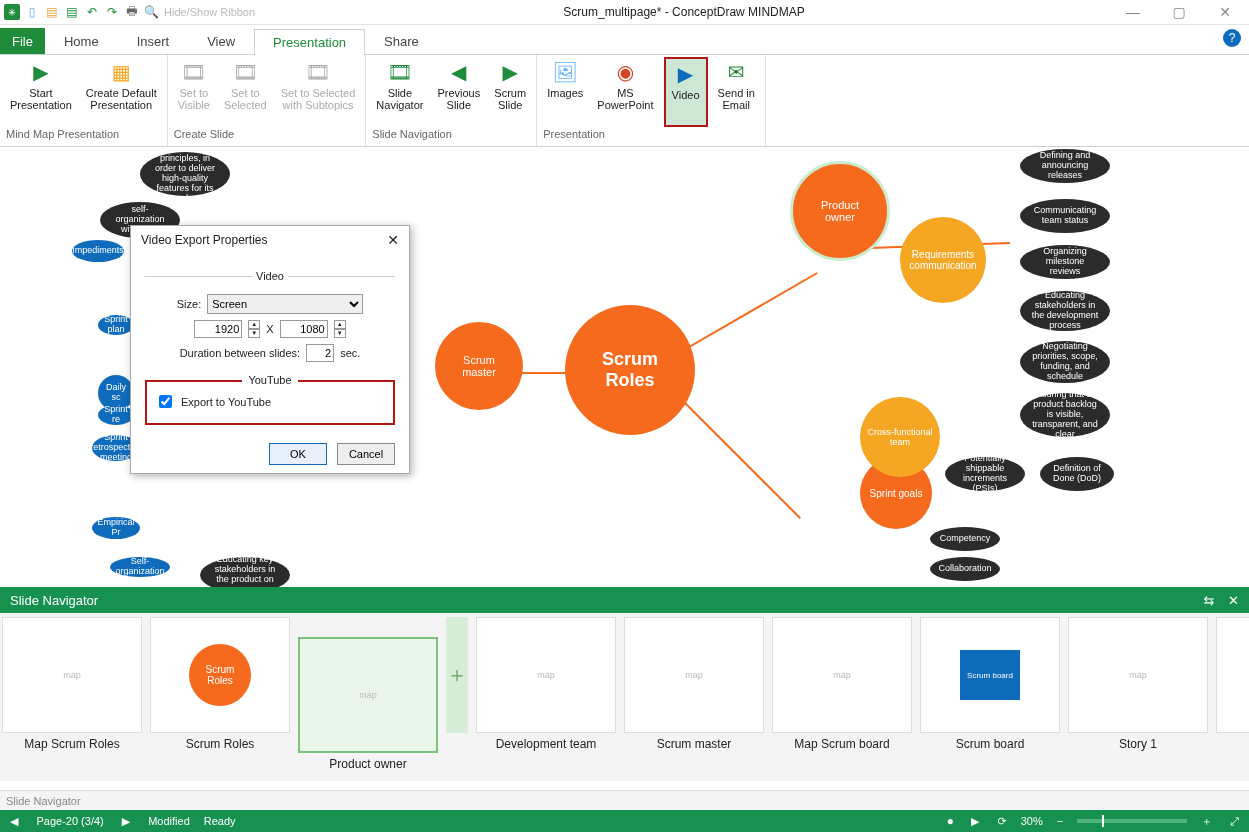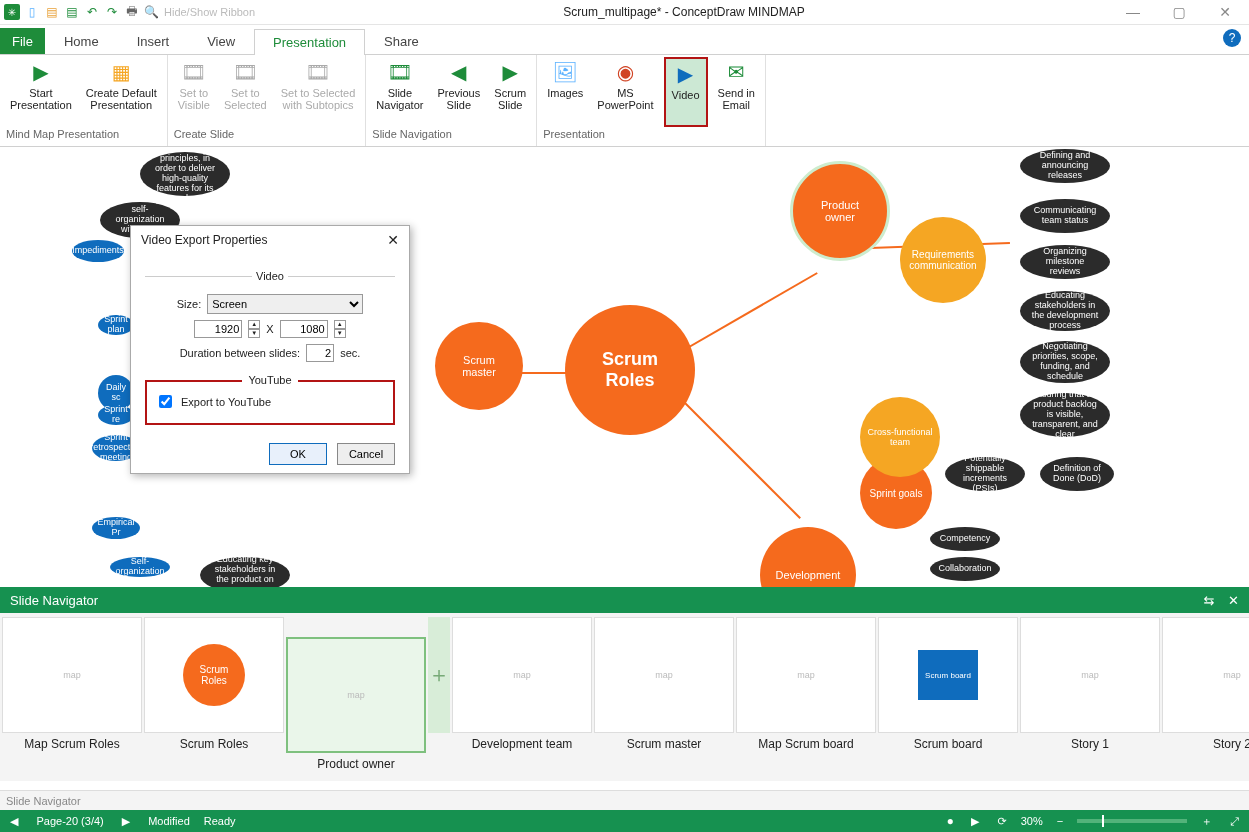--- a/index.html
+++ b/index.html
@@ -42,21 +42,21 @@
   select { width:156px; height:20px;}
   input.num { width:48px; height:18px; text-align:right; padding-right:2px;}
   .spin { display:flex; flex-direction:column; }
   .spin span{ font-size:6px; line-height:7px; border:1px solid #999; width:12px; text-align:center;}
   .ytset { border:2px solid #b31414; padding:6px 8px; margin-top:6px; }
   .dlg-buttons { display:flex; justify-content:flex-end; gap:10px; padding:8px 14px;}
   .dlg-buttons button { width:58px; height:22px; font-size:11px; border:1px solid #888; background:#eee;}
   .dlg-buttons button.ok { border:1px solid #0f6cbd; background:#e8f0fb;}
   
   .slidenav-head { position:absolute; left:0; right:0; top:587px; height:26px; background:#169150; color:#fff; display:flex; align-items:center; padding:0 10px; font-size:13px; justify-content:space-between;}
-  .slidenav { position:absolute; left:0; right:0; top:613px; height:168px; background:#f4f4f4; display:flex; align-items:flex-start; overflow:hidden; padding:4px 2px 0 2px; gap:2px;}
+  .slidenav { position:absolute; left:0; right:0; top:613px; height:168px; background:#f4f4f4; display:flex; align-items:flex-start; overflow:hidden; padding:4px 2px 0 2px; gap:8px;}
   .slide { width:148px; height:148px; display:flex; flex-direction:column; align-items:center; }
   .thumb { width:140px; height:116px; background:#fff; border:1px solid #ddd; display:flex; align-items:center; justify-content:center; font-size:9px; color:#bbb; position:relative;}
   .slide.sel .thumb { border:2px solid #7ec07e; background:#eaf6ea;}
   .thumb-cap { font-size:12px; color:#222; margin-top:4px; height:16px; overflow:hidden;}
   .slide.sel { margin-top:20px;}
   .addslide { width:28px; height:116px; background:#d8edd8; display:flex; align-items:center; justify-content:center; font-size:22px; color:#7a7; margin-top:0;}
   
   .navlabel { position:absolute; left:0; right:0; top:790px; height:20px; background:#f4f4f4; color:#888; font-size:11px; display:flex; align-items:center; padding-left:6px; border-top:1px solid #ddd;}
   .statusbar { position:absolute; left:0; right:0; bottom:0; height:22px; background:#169150; color:#fff; display:flex; align-items:center; font-size:11px; padding:0 6px; gap:14px;}
   .status-right { margin-left:auto; display:flex; align-items:center; gap:10px;}
@@ -190,21 +190,20 @@
 Roles</div>
   <div class="bubble" style="left:435px; top:175px; width:88px; height:88px; background:#f56a1d; font-size:11px; white-space:pre;">Scrum
 master</div>
   <div class="bubble" style="left:790px; top:14px; width:100px; height:100px; background:#f56a1d; font-size:11px; white-space:pre; border:3px solid #cdeccd;">Product
 owner</div>
   <div class="bubble" style="left:900px; top:70px; width:86px; height:86px; background:#f5a623; font-size:10px; white-space:pre;">Requirements
 communication</div>
   <div class="bubble" style="left:860px; top:310px; width:72px; height:72px; background:#f56a1d; font-size:10px;">Sprint goals</div>
   <div class="bubble" style="left:860px; top:250px; width:80px; height:80px; background:#f5a623; font-size:9px; white-space:pre;">Cross-functional
 team</div>
-  <div class="bubble" style="left:760px; top:380px; width:96px; height:96px; background:#f56a1d; font-size:11px;">Development</div>
 
   <div class="pill" style="left:1020px; top:2px;">Defining and announcing releases</div>
   <div class="pill" style="left:1020px; top:52px;">Communicating team status</div>
   <div class="pill" style="left:1020px; top:98px;">Organizing milestone reviews</div>
   <div class="pill" style="left:1020px; top:144px; height:40px;">Educating stakeholders in the development process</div>
   <div class="pill" style="left:1020px; top:194px; height:42px;">Negotiating priorities, scope, funding, and schedule</div>
   <div class="pill" style="left:1020px; top:246px; height:44px;">Ensuring that the product backlog is visible, transparent, and clear</div>
   <div class="pill" style="left:945px; top:310px; width:80px;">Potentially shippable increments (PSIs)</div>
   <div class="pill" style="left:1040px; top:310px; width:74px;">Definition of Done (DoD)</div>
   <div class="pill" style="left:930px; top:380px; width:70px; height:24px;">Competency</div>

